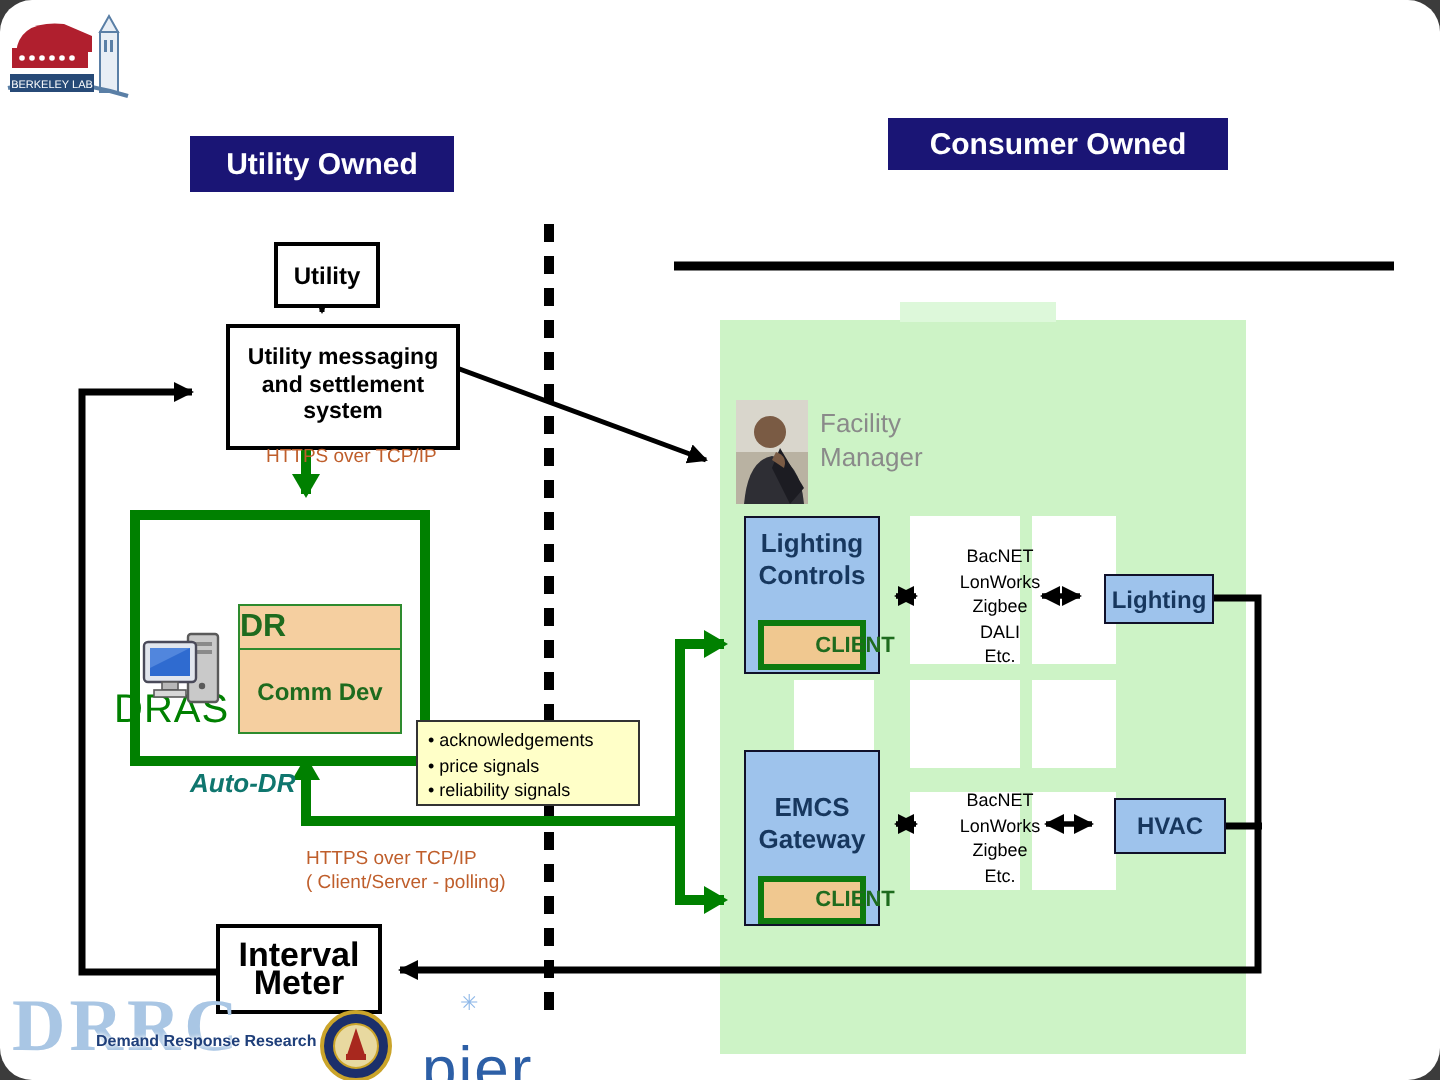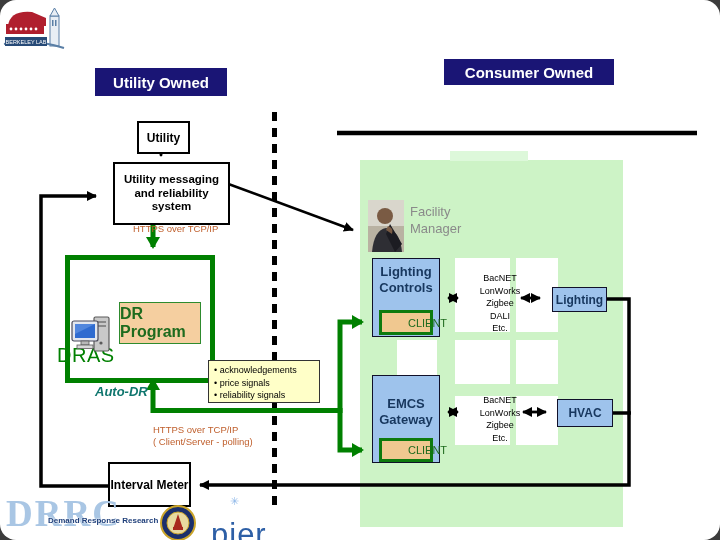--- a/index.html
+++ b/index.html
@@ -18,21 +18,21 @@
   
   #divider{left:272px;top:112px;width:5px;height:395px;
            background:repeating-linear-gradient(180deg,#000 0 9px,transparent 9px 16px);z-index:3;}
 
   
   .wbox{background:#fff;border:2.5px solid #000;display:flex;align-items:center;
         justify-content:center;text-align:center;font-weight:bold;color:#000;z-index:5;}
 
   #utility-box{left:137px;top:121px;width:49px;height:29px;font-size:12px;}
   #messaging-box{left:113px;top:162px;width:109px;height:55px;font-size:11.5px;line-height:13.5px;padding:2px;}
-  #interval-meter{left:108px;top:462px;width:79px;height:41px;font-size:12px;line-height:14px;}
+  #interval-meter{left:108px;top:462px;width:79px;height:41px;font-size:17px;line-height:14px;}
 
   .https-label{color:#bf5e2b;font-size:9.5px;line-height:12px;z-index:5;}
   #https-top{left:133px;top:223px;}
   #https-bottom{left:153px;top:424px;}
 
   
   #dras-group{left:65px;top:255px;width:140px;height:118px;border:5px solid #008000;z-index:5;}
   .tanbox{background:#f5cfa0;border:1.5px solid #2e8b2e;color:#1e6b1e;font-weight:bold;
           display:flex;align-items:center;justify-content:center;z-index:6;}
   #dr-program{left:119px;top:266px;width:80px;height:40px;font-size:16px;margin-top:36px;}
@@ -53,21 +53,21 @@
   #fm-label{left:410px;top:203px;width:70px;font-size:13px;line-height:17px;color:#8a8a8a;z-index:5;}
 
   .bluebox{background:#9ec3ec;border:1px solid #10102a;color:#17375e;font-weight:bold;
            text-align:center;z-index:5;box-sizing:border-box;}
   #lighting-controls{left:372px;top:258px;width:68px;height:79px;font-size:13px;line-height:16px;padding-top:5px;}
   #emcs-gateway{left:372px;top:375px;width:68px;height:88px;font-size:13px;line-height:16px;padding-top:20px;}
   #lighting-endpoint{left:552px;top:287px;width:55px;height:25px;font-size:12px;
                      display:flex;align-items:center;justify-content:center;}
   #hvac-endpoint{left:557px;top:399px;width:56px;height:28px;font-size:12px;
                  display:flex;align-items:center;justify-content:center;}
-  .client-box{background:#f0c890;border:3.5px solid #0e7a0e;color:#1e6b1e;font-weight:normal;
+  .client-box{background:#f0c890;border:3.5px solid #0e7a0e;color:#1e6b1e;font-weight:bold;
               font-size:11px;display:flex;align-items:center;justify-content:center;z-index:6;box-sizing:border-box;padding-left:43px;}
   #client-lighting{left:379px;top:310px;width:54px;height:25px;}
   #client-emcs{left:379px;top:438px;width:54px;height:24px;}
 
   .protocols{width:100px;text-align:center;font-size:9px;line-height:12.6px;color:#000;z-index:5;}
   #protocols-lighting{left:450px;top:272px;}
   #protocols-hvac{left:450px;top:394px;}
   .protocols span{display:block;}
 
   #connectors{left:0;top:0;z-index:4;pointer-events:none;}
@@ -150,25 +150,26 @@
     </g>
     <g stroke="#008000" fill="none" stroke-width="5">
       <path d="M153,219 L153,247" marker-end="url(#ag)"></path>
       <path d="M153,380 L153,410.5 L340,410.5" marker-start="url(#ag)"></path>
       <path d="M340,413 L340,322 L362,322" marker-end="url(#ag)"></path>
       <path d="M340,408 L340,450 L362,450" marker-end="url(#ag)"></path>
     </g>
   </svg>
 
   <div id="utility-box" class="abs wbox">Utility</div>
-  <div id="messaging-box" class="abs wbox">Utility messaging and reliability system</div>
+  <div id="messaging-box" class="abs wbox">Utility messaging and settlement system</div>
   <div id="https-top" class="abs https-label">HTTPS over TCP/IP</div>
 
   <div id="dras-group" class="abs"></div>
   <div id="dr-program" class="abs tanbox">DR Program</div>
+  <div id="comm-dev" class="abs tanbox">Comm Dev</div>
   <div id="dras-label" class="abs">DRAS</div>
 
   <div id="server-icon" class="abs">
     <svg width="48" height="48" viewBox="0 0 48 48">
       <rect x="24" y="4" width="15" height="34" rx="1.5" fill="#c9c9c9" stroke="#5a5a5a" stroke-width="1.2"></rect>
       <rect x="27" y="8" width="9" height="2" fill="#8a8a8a"></rect>
         <rect x="27" y="12" width="9" height="2" fill="#8a8a8a"></rect>
       <circle cx="31" cy="30" r="1.6" fill="#5a5a5a"></circle>
       <rect x="2" y="8" width="26" height="20" rx="2" fill="#e2e6ee" stroke="#4a4a5a" stroke-width="1.2"></rect>
       <rect x="5" y="11" width="20" height="14" fill="#2f6bd0"></rect>

